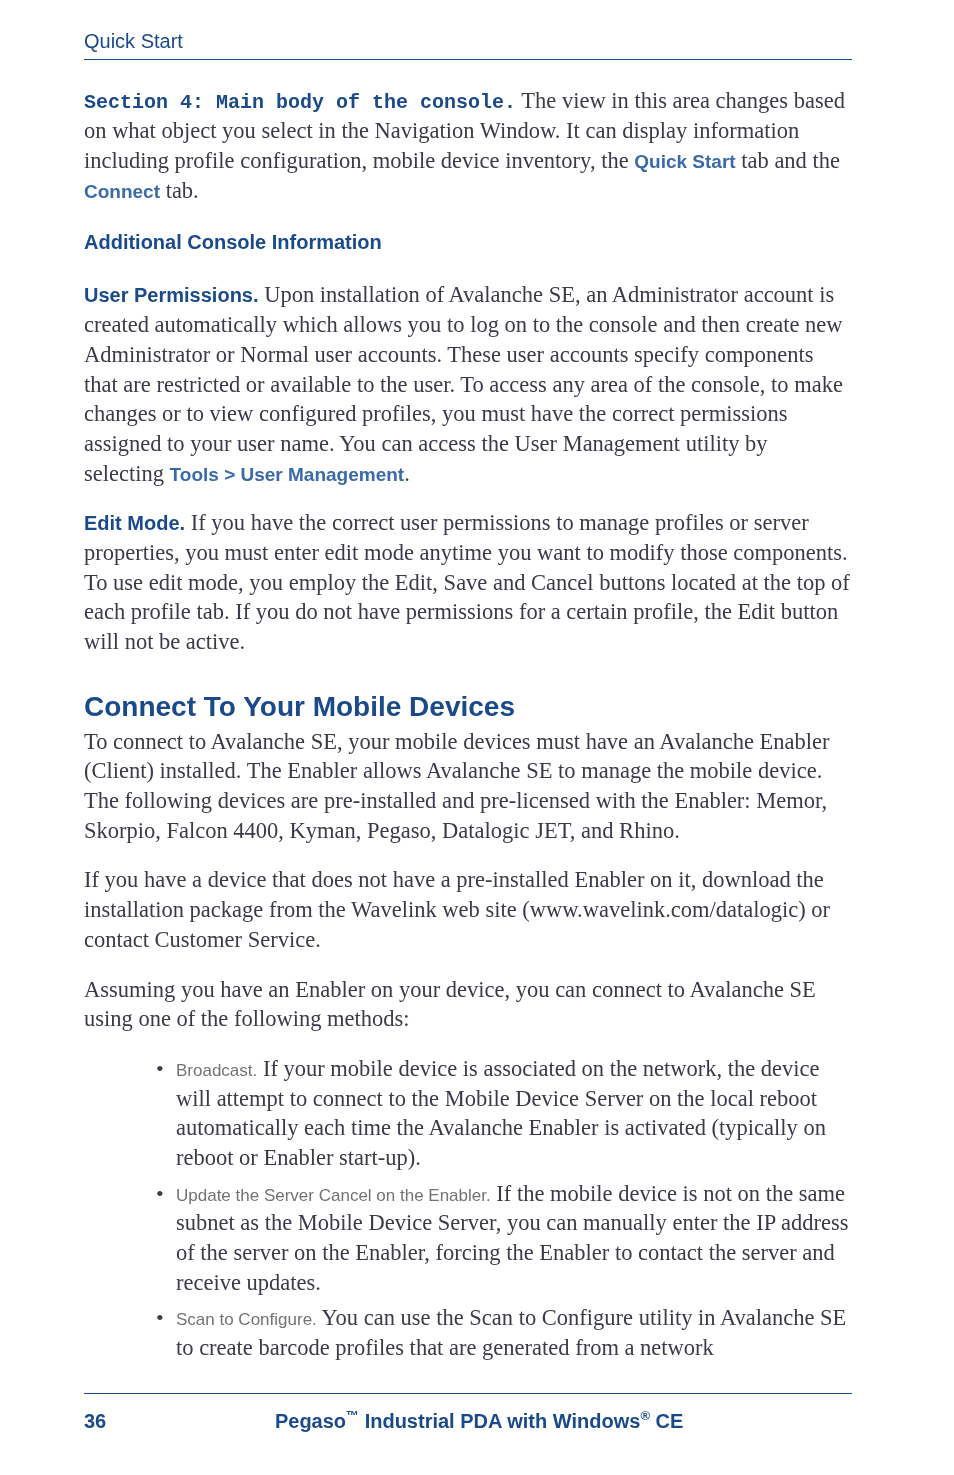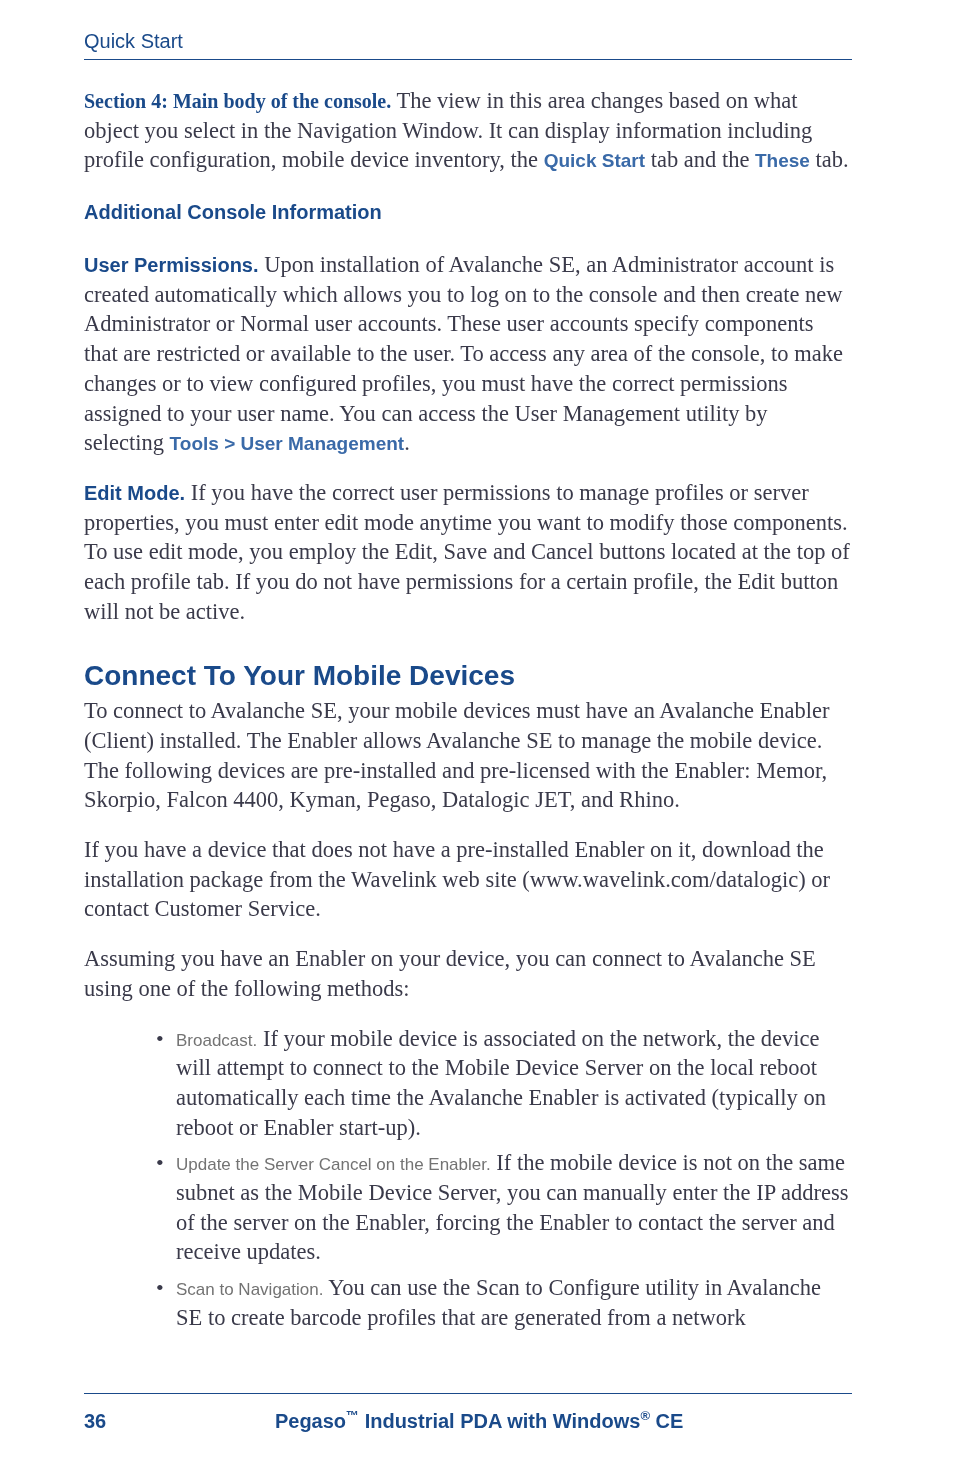--- a/index.html
+++ b/index.html
@@ -18,21 +18,21 @@
     padding-bottom: 6px;
     border-bottom: 1.5px solid #1a4a8a;
     margin-bottom: 26px;
   }
   .section4-para {
     font-size: 22.5px;
     line-height: 1.32;
     margin-bottom: 26px;
   }
   .section4-para .lead {
-    font-family: Liberation Serif, serif;
+    font-family: Liberation Mono, monospace;
     font-weight: bold;
     color: #1a4a8a;
     font-size: 20px;
   }
   .inline-ui {
     font-family: Verdana, Geneva, sans-serif;
     font-weight: bold;
     color: #3a6aa8;
     font-size: 19px;
   }
@@ -107,21 +107,21 @@
   .footer .book sup { font-size: 13px; vertical-align: super; }
 </style>
 </head>
 <body>
 
 <div class="page">
 
   <div class="running-header">Quick Start</div>
 
   <p class="section4-para">
-    <span class="lead">Section 4: Main body of the console.</span><span> The view in this area changes based on what object you select in the Navigation Window. It can display information including profile configuration, mobile device inventory, the </span><span class="inline-ui">Quick Start</span><span> tab and the </span><span class="inline-ui">These</span><span> tab.</span>
+    <span class="lead">Section 4: Main body of the console.</span><span> The view in this area changes based on what object you select in the Navigation Window. It can display information including profile configuration, mobile device inventory, the </span><span class="inline-ui">Quick Start</span><span> tab and the </span><span class="inline-ui">Connect</span><span> tab.</span>
   </p>
 
   <h2 class="h2-heading">Additional Console Information</h2>
 
   <p class="perm-para">
     <span class="lead">User Permissions.</span><span>   Upon installation of Avalanche SE, an Administrator account is created automatically which allows you to log on to the console and then create new Administrator or Normal user accounts. These user accounts specify components that are restricted or available to the user. To access any area of the console, to make changes or to view configured profiles, you must have the correct permissions assigned to your user name. You can access the User Management utility by selecting </span><span class="inline-ui">Tools &gt; User Management</span><span>.</span>
   </p>
 
   <p class="edit-para">
     <span class="lead">Edit Mode.</span><span>   If you have the correct user permissions to manage profiles or server properties, you must enter edit mode anytime you want to modify those components. To use edit mode, you employ the Edit, Save and Cancel buttons located at the top of each profile tab. If you do not have permissions for a certain profile, the Edit button will not be active.</span>
@@ -136,21 +136,21 @@
   <p class="assume-para">Assuming you have an Enabler on your device, you can connect to Avalanche SE using one of the following methods:</p>
 
   <ul class="bullets">
     <li>
       <span class="lead">Broadcast.</span><span> If your mobile device is associated on the network, the device will attempt to connect to the Mobile Device Server on the local reboot automatically each time the Avalanche Enabler is activated (typically on reboot or Enabler start-up).</span>
     </li>
     <li>
       <span class="lead">Update the Server Cancel on the Enabler.</span><span> If the mobile device is not on the same subnet as the Mobile Device Server, you can manually enter the IP address of the server on the Enabler, forcing the Enabler to contact the server and receive updates.</span>
     </li>
     <li>
-      <span class="lead">Scan to Navigation.</span><span> You can use the Scan to Configure utility in Avalanche SE to create barcode profiles that are generated from a network</span>
+      <span class="lead">Scan to Configure.</span><span> You can use the Scan to Configure utility in Avalanche SE to create barcode profiles that are generated from a network</span>
     </li>
   </ul>
 
   <div class="footer">
     <span class="page-num">36</span>
     <span class="book">
       <span>Pegaso</span><sup>™</sup><span> Industrial PDA with Windows</span><sup>®</sup><span> CE</span>
     </span>
   </div>
 

